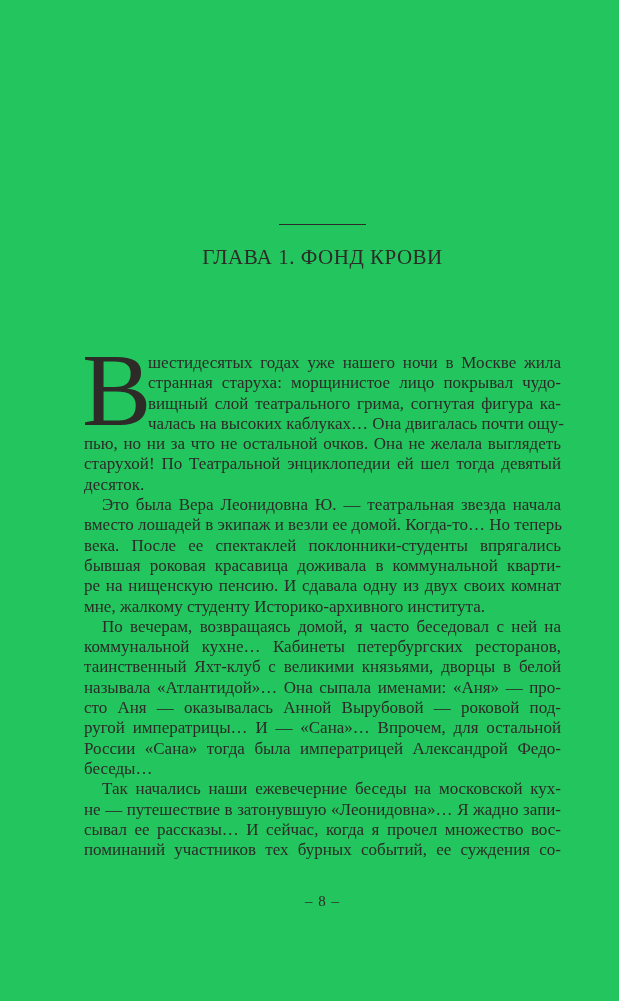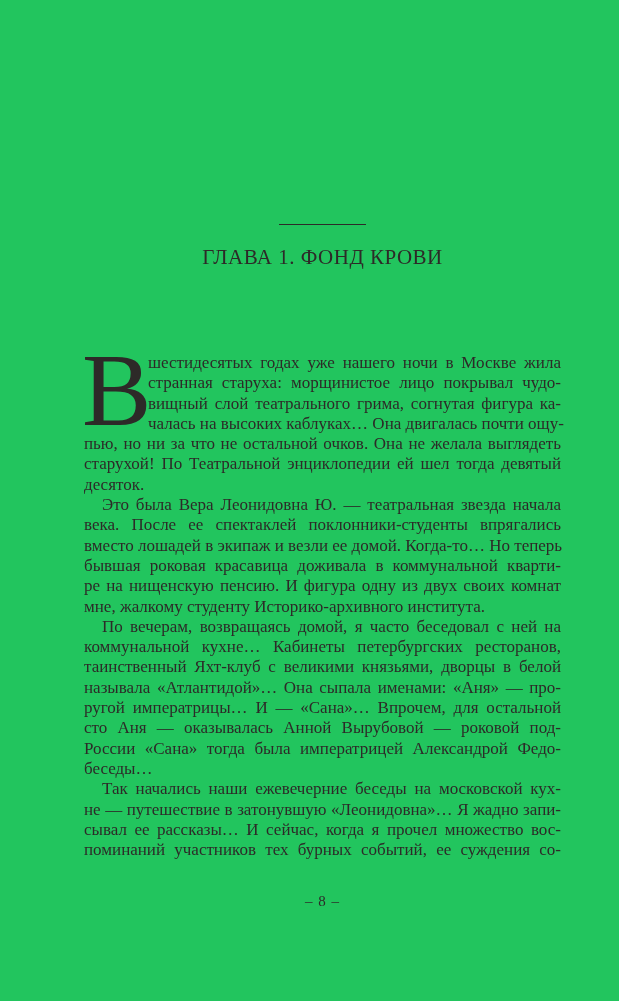--- a/index.html
+++ b/index.html
@@ -89,33 +89,33 @@
         <div class="ln dc-indent">шестидесятых годах уже нашего ночи в Москве жила</div>
         <div class="ln dc-indent">странная старуха: морщинистое лицо покрывал чудо-</div>
         <div class="ln dc-indent">вищный слой театрального грима, согнутая фигура ка-</div>
         <div class="ln dc-indent">чалась на высоких каблуках… Она двигалась почти ощу-</div>
         <div class="ln">пью, но ни за что не остальной очков. Она не желала выглядеть</div>
         <div class="ln">старухой! По Театральной энциклопедии ей шел тогда девятый</div>
         <div class="ln endline">десяток.</div>
       </div>
       <div class="paragraph">
         <div class="ln first-indent">Это была Вера Леонидовна Ю. — театральная звезда начала</div>
+        <div class="ln">вместо лошадей в экипаж и везли ее домой. Когда-то… Но теперь</div>
         <div class="ln">века. После ее спектаклей поклонники-студенты впрягались</div>
-        <div class="ln">вместо лошадей в экипаж и везли ее домой. Когда-то… Но теперь</div>
         <div class="ln">бывшая роковая красавица доживала в коммунальной кварти-</div>
-        <div class="ln">ре на нищенскую пенсию. И фигура одну из двух своих комнат</div>
+        <div class="ln">ре на нищенскую пенсию. И сдавала одну из двух своих комнат</div>
         <div class="ln endline">мне, жалкому студенту Историко-архивного института.</div>
       </div>
       <div class="paragraph">
         <div class="ln first-indent">По вечерам, возвращаясь домой, я часто беседовал с ней на</div>
         <div class="ln">коммунальной кухне… Кабинеты петербургских ресторанов,</div>
         <div class="ln">таинственный Яхт-клуб с великими князьями, дворцы в белой</div>
         <div class="ln">называла «Атлантидой»… Она сыпала именами: «Аня» — про-</div>
+        <div class="ln">сто Аня — оказывалась Анной Вырубовой — роковой под-</div>
         <div class="ln">ругой императрицы… И — «Сана»… Впрочем, для остальной</div>
-        <div class="ln">сто Аня — оказывалась Анной Вырубовой — роковой под-</div>
         <div class="ln">России «Сана» тогда была императрицей Александрой Федо-</div>
         <div class="ln endline">беседы…</div>
       </div>
       <div class="paragraph">
         <div class="ln first-indent">Так начались наши ежевечерние беседы на московской кух-</div>
         <div class="ln">не — путешествие в затонувшую «Леонидовна»… Я жадно запи-</div>
         <div class="ln">сывал ее рассказы… И сейчас, когда я прочел множество вос-</div>
         <div class="ln">поминаний участников тех бурных событий, ее суждения со-</div>
       </div>
     </div>

